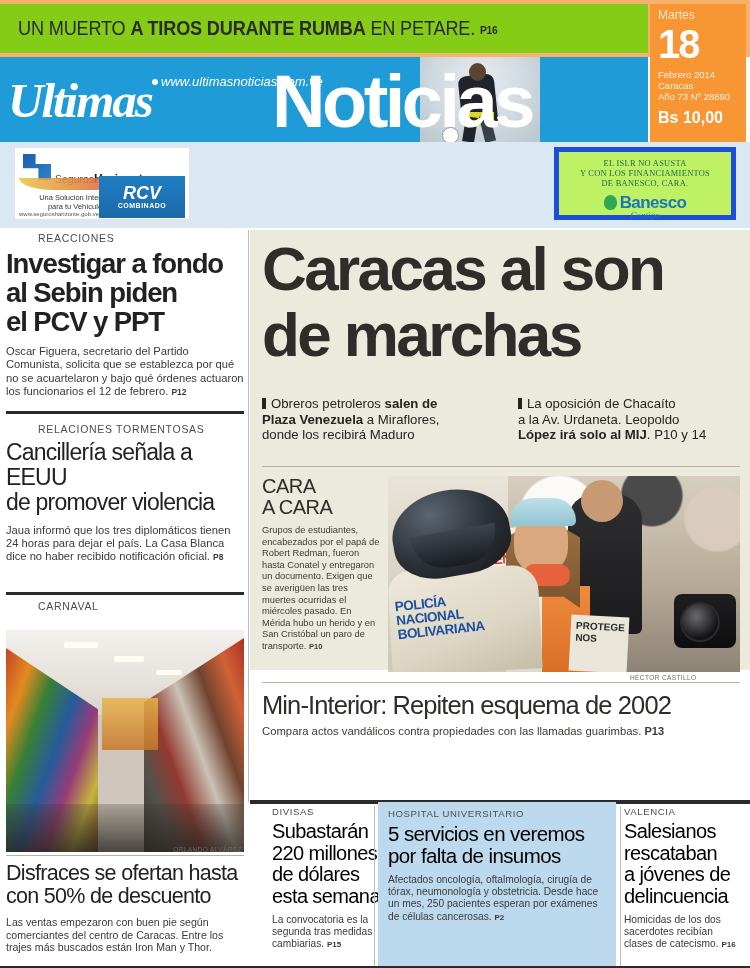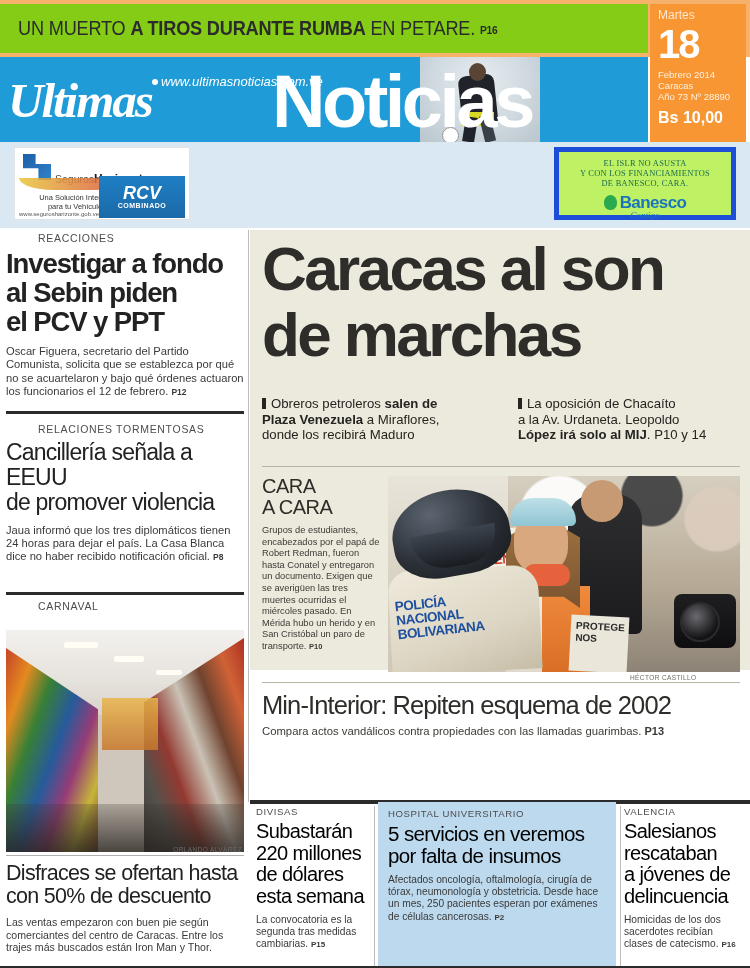--- a/index.html
+++ b/index.html
@@ -371,21 +371,21 @@
 
   
   .bc{position:absolute;top:806px;}
   .bc .k{
     font-size:9.6px;letter-spacing:.6px;color:#4d4d4d;text-transform:uppercase;margin-bottom:4px;
   }
   .bc .h{font-size:20px;line-height:21.5px;letter-spacing:-.6px;color:#000000;}
   .bc .d{font-size:10.2px;line-height:12.2px;color:#3a3a3a;margin-top:7px;}
   .bc .d .pg{font-size:8px;font-weight:bold;}
 
-  .bc1{left:256px;width:112px;}
+  .bc1{left:272px;width:112px;}
   .bc2{
     left:378px;top:802px;width:238px;height:166px;
     background:#bcd9ee;padding:6px 10px 0 10px;box-sizing:border-box;
   }
   .bc2 .h{font-size:20.5px;line-height:22px;}
   .bc3{left:624px;width:120px;}
 
   .vr1{left:248px;top:230px;height:572px;}
   .vr2{left:374px;top:806px;height:160px;}
   .vr3{left:620px;top:806px;height:160px;}

